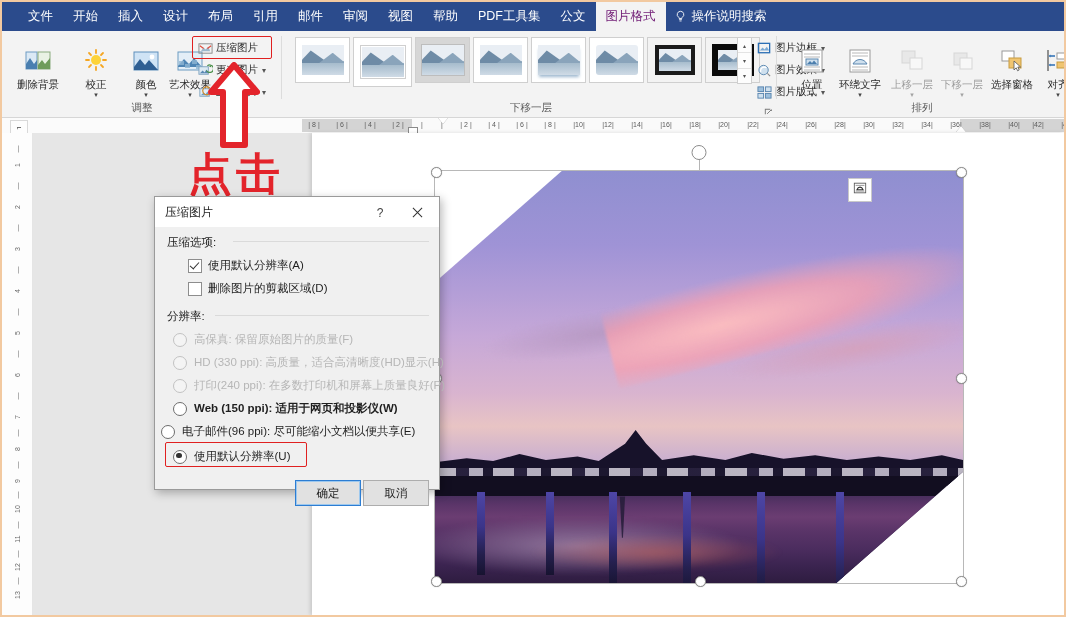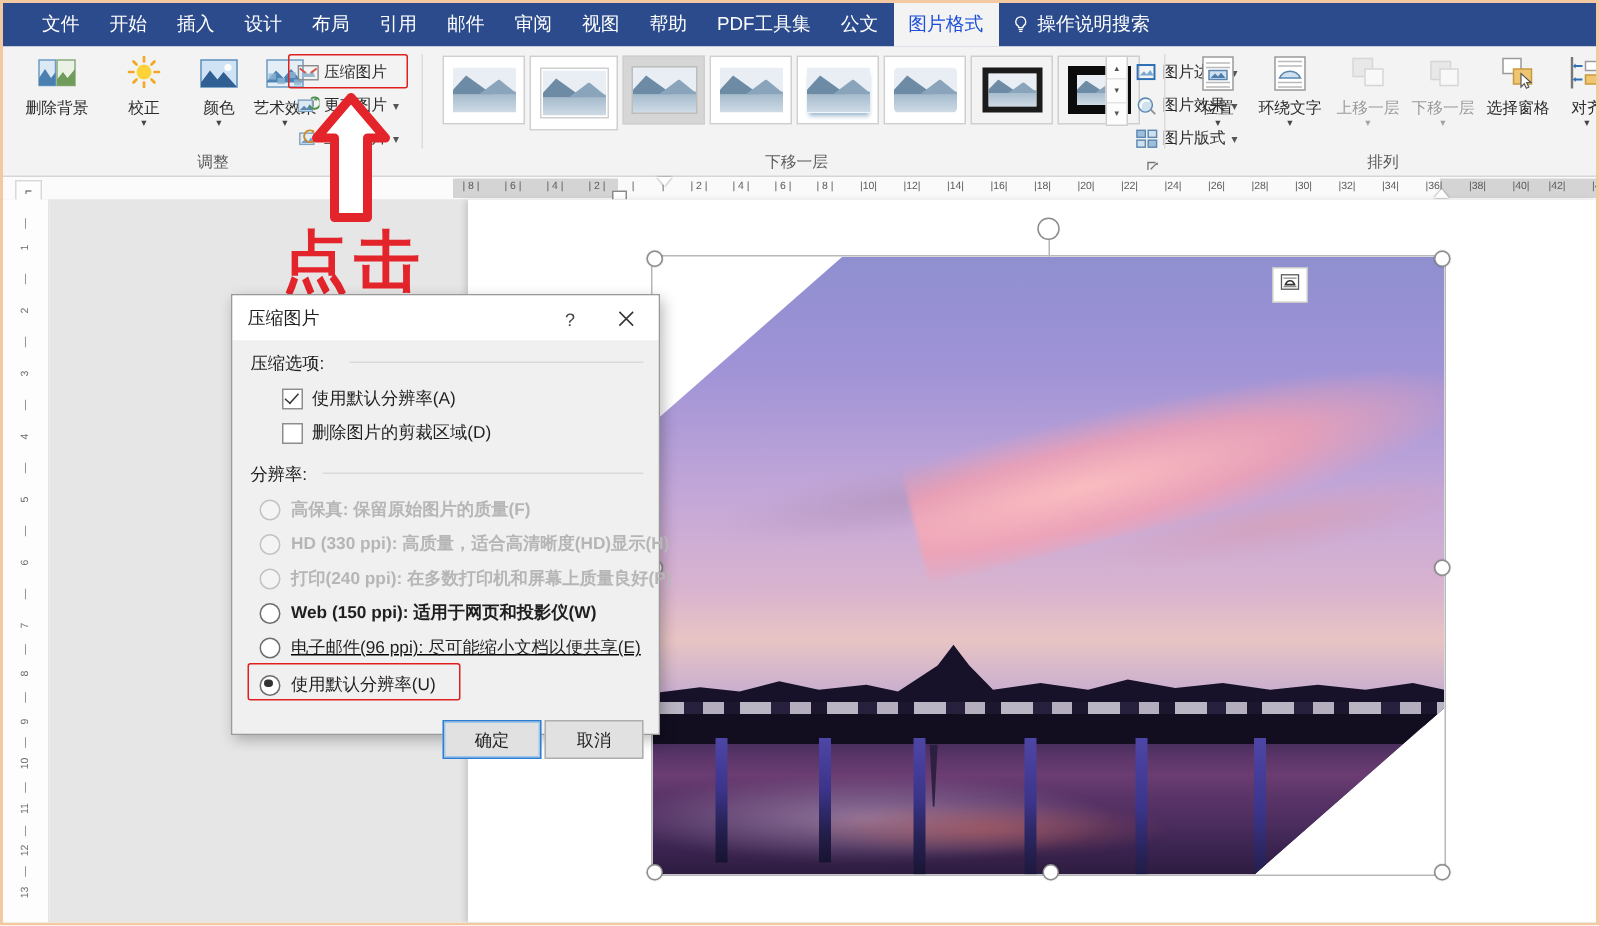--- a/index.html
+++ b/index.html
@@ -11,34 +11,34 @@
   }
   #app{position:relative;width:1066px;height:617px;overflow:hidden;
        border:2px solid #f2c9a0;box-sizing:border-box;background:#fff;}
 
   
   .tabbar{position:absolute;left:0;top:0;width:1062px;height:29px;
           background:#2b4b8c;display:flex;align-items:stretch;}
   .tab{display:flex;align-items:center;padding:0 10px;color:#ffffff;
        font-size:12.5px;white-space:nowrap;cursor:default;}
   .tab:first-child{margin-left:16px;}
-  .tab.active{background:#f3f3f3;color:#1d4ed8;}
+  .tab.active{background:#f3f3f3;color:#701a75;}
   .tellme{display:flex;align-items:center;gap:5px;padding:0 8px;color:#ffffff;font-size:12.5px;}
   .bulb{width:13px;height:13px;position:relative;display:inline-block;}
   .bulb svg{display:block;}
 
   
   .ribbon{position:absolute;left:0;top:29px;width:1062px;height:86px;
           background:#f3f3f3;border-bottom:1px solid #d6d6d6;}
   .grp{position:absolute;top:0;height:86px;}
   .grp .grplabel{position:absolute;bottom:2px;width:100%;text-align:center;
                  font-size:10.5px;color:#5a5a5a;}
   .grp .sep{position:absolute;right:0;top:5px;bottom:18px;width:1px;background:#dcdcdc;}
 
-  .bigbtn{position:absolute;top:4px;width:56px;height:60px;display:flex;
+  .bigbtn{position:absolute;top:16px;width:56px;height:60px;display:flex;
           flex-direction:column;align-items:center;gap:2px;cursor:default;}
   .bigbtn .ico{width:30px;height:30px;}
   .bigbtn .lbl{font-size:10.5px;color:#2b2b2b;text-align:center;line-height:11px;}
   .bigbtn .carr{font-size:7px;color:#444;line-height:5px;}
 
   .smbtn{position:absolute;height:18px;display:flex;align-items:center;gap:3px;cursor:default;}
   .smbtn .ico{width:15px;height:15px;flex:0 0 15px;}
   .smbtn .lbl{font-size:10.5px;color:#2b2b2b;white-space:nowrap;}
   .smbtn .carr{font-size:8px;color:#555;margin-left:1px;}
 
@@ -170,21 +170,21 @@
         border:solid #333;border-width:0 1.6px 1.6px 0;transform:rotate(42deg);}
   .cblabel{font-size:11.5px;color:#1f1f1f;white-space:nowrap;}
   .rbrow{position:absolute;display:flex;align-items:center;gap:7px;}
   .rbox{width:12px;height:12px;border-radius:50%;border:1.2px solid #6d6d6d;background:#fff;
         flex:0 0 12px;position:relative;}
   .rbox.sel::after{content:"";position:absolute;left:2.4px;top:2.4px;width:5.2px;height:5.2px;
         border-radius:50%;background:#333;}
   .rbox.dis{border-color:#c2c2c2;background:#f4f4f4;}
   .rblabel{font-size:11.5px;color:#1f1f1f;white-space:nowrap;}
   .rblabel.bold{font-weight:bold;}
-  .rbrow.dis .rblabel{color:#b6b6b6;font-weight:bold;}
+  .rbrow.dis .rblabel{color:#b6b6b6;}
   .btn{position:absolute;height:24px;background:#e1e1e1;border:1px solid #adadad;
        display:flex;align-items:center;justify-content:center;font-size:11.5px;color:#1f1f1f;
        cursor:default;}
   .btn.primary{background:#e1e1e1;border:1px solid #2d7dd2;box-shadow:0 0 0 1px #9dc8ee inset;}
 </style>
 </head>
 <body>
 
 <div id="app">
 
@@ -688,21 +688,21 @@
         <span class="rblabel">HD (330 ppi): 高质量，适合高清晰度(HD)显示(H)</span>
       </div>
       <div class="rbrow dis" style="left:18px;top:151px;">
         <span class="rbox dis"></span>
         <span class="rblabel">打印(240 ppi): 在多数打印机和屏幕上质量良好(P)</span>
       </div>
       <div class="rbrow" style="left:18px;top:174px;">
         <span class="rbox"></span>
         <span class="rblabel bold">Web (150 ppi): 适用于网页和投影仪(W)</span>
       </div>
-      <div class="rbrow" style="left:18px;top:197px;text-decoration:underline;">
+      <div class="rbrow" style="left:6px;top:197px;">
         <span class="rbox"></span>
         <span class="rblabel">电子邮件(96 ppi): 尽可能缩小文档以便共享(E)</span>
       </div>
       <div class="rbrow" style="left:18px;top:222px;">
         <span class="rbox sel"></span>
         <span class="rblabel">使用默认分辨率(U)</span>
       </div>
       <div class="redring" style="left:10px;top:215px;width:140px;height:23px;"></div>
 
       <div class="btn primary" style="left:140px;top:253px;width:64px;">确定</div>

